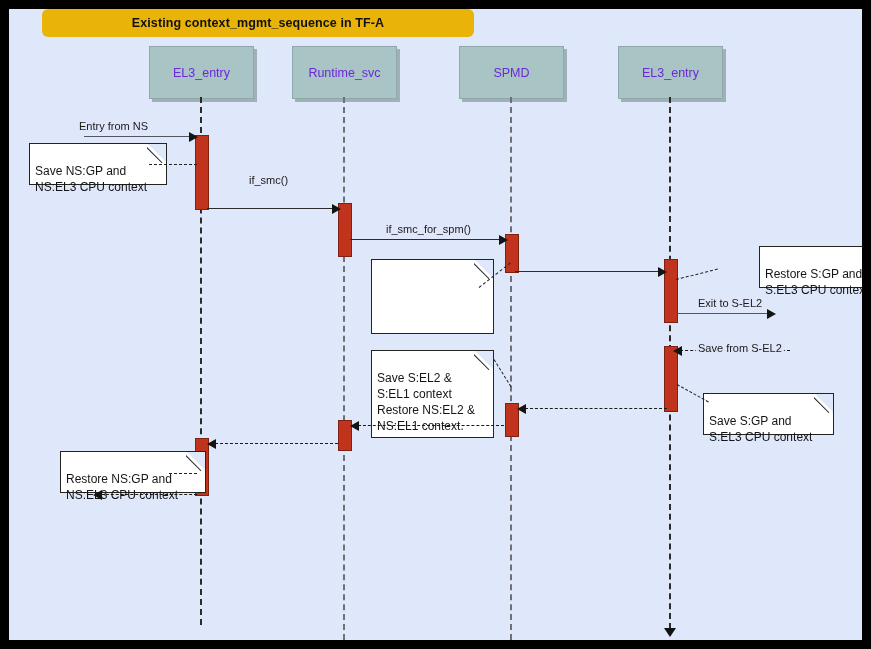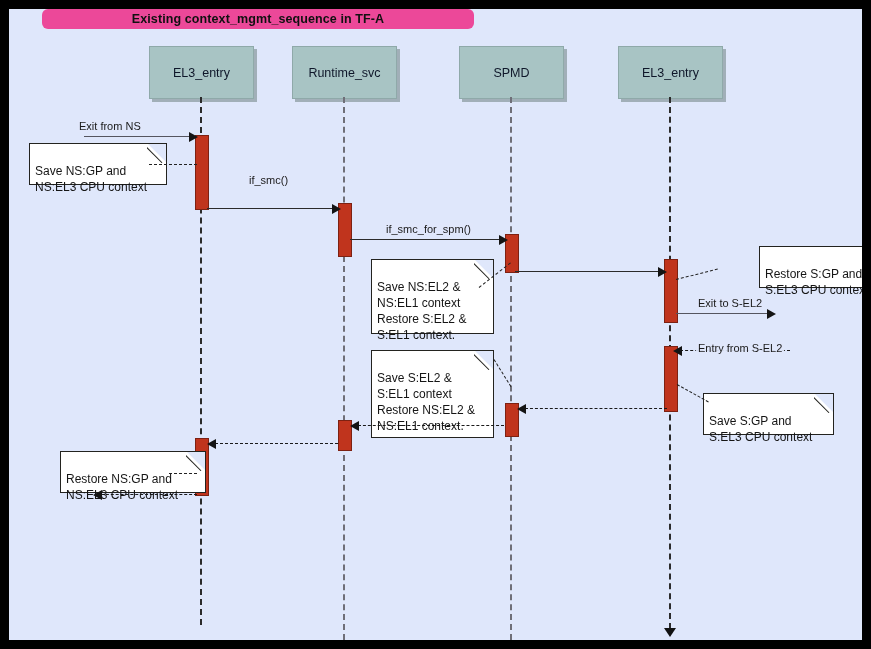--- a/index.html
+++ b/index.html
@@ -23,22 +23,22 @@
     background: #dfe7fb;
     overflow: hidden;
   }
   .abs { position: absolute; }
 
   
   #title-banner {
     left: 33px;
     top: 0px;
     width: 432px;
-    height: 20px;
-    background: #ec4899;
+    height: 28px;
+    background: #eab308;
     border-radius: 6px;
     display: flex;
     align-items: center;
     justify-content: center;
     color: #111111;
     font-size: 12.5px;
     font-weight: bold;
     letter-spacing: 0.1px;
   }
 
@@ -46,21 +46,21 @@
   .participant {
     width: 103px;
     height: 51px;
     background: #a8c4c4;
     border: 1px solid #8fa9a9;
     box-shadow: 3px 3px 0 rgba(110,130,130,0.55);
     display: flex;
     align-items: center;
     justify-content: center;
     font-size: 12.5px;
-    color: #0f172a;
+    color: #6d28d9;
   }
 
   
   .lifeline {
     width: 0;
     border-left: 2px dashed #2b2b2b;
   }
   .lifeline.grey { border-left-color: #6f6f78; }
 
   .lifeline-arrow {
@@ -185,43 +185,39 @@
   <div class="activation abs" style="left:329px; top:194px; height:52px;"></div>
   <div class="activation abs" style="left:496px; top:225px; height:37px;"></div>
   <div class="activation abs" style="left:655px; top:250px; height:62px;"></div>
   <div class="activation abs" style="left:655px; top:337px; height:64px;"></div>
   <div class="activation abs" style="left:496px; top:394px; height:32px;"></div>
   <div class="activation abs" style="left:329px; top:411px; height:29px;"></div>
   <div class="activation abs" style="left:186px; top:429px; height:56px;"></div>
 
   <div class="msg-line grey abs" style="left:75px; top:127px; width:107px;"></div>
   <div class="arrow-right abs" style="left:180px; top:123px;"></div>
-  <div class="msg-label abs" style="left:68px; top:111px;">Exit from NS</div>
+  <div class="msg-label abs" style="left:68px; top:111px;">Entry from NS</div>
 
   <div class="note abs" style="left:20px; top:134px; width:138px; height:42px;">
     <span class="note-text">Save NS:GP and
 NS:EL3 CPU context</span>
     <span class="note-fold"></span>
     <span class="note-fold-edge"></span>
   </div>
   <div class="note-link abs" style="left:140px; top:155px; width:48px;"></div>
 
   <div class="msg-line abs" style="left:198px; top:199px; width:127px;"></div>
   <div class="arrow-right abs" style="left:323px; top:195px;"></div>
   <div class="msg-label abs" style="left:238px; top:165px;">if_smc()</div>
 
   <div class="msg-line abs" style="left:341px; top:230px; width:151px;"></div>
   <div class="arrow-right abs" style="left:490px; top:226px;"></div>
   <div class="msg-label abs" style="left:375px; top:214px;">if_smc_for_spm()</div>
 
   <div class="note abs" style="left:362px; top:250px; width:123px; height:75px;">
-    <span class="note-text">Save NS:EL2 &amp;
-NS:EL1 context
-Restore S:EL2 &amp;
-S:EL1 context.</span>
     <span class="note-fold"></span>
     <span class="note-fold-edge"></span>
   </div>
   <div class="note-link abs" style="left:470px; top:278px; width:40px; transform:rotate(-38deg);"></div>
 
   <div class="msg-line abs" style="left:506px; top:262px; width:146px;"></div>
   <div class="arrow-right abs" style="left:649px; top:258px;"></div>
 
   <div class="note abs" style="left:706px; top:237px; width:130px; height:42px;margin-left:44px;">
     <span class="note-text">Restore S:GP and
@@ -230,21 +226,21 @@
     <span class="note-fold-edge"></span>
   </div>
   <div class="note-link abs" style="left:667px; top:270px; width:43px; transform:rotate(-14deg);"></div>
 
   <div class="msg-line grey abs" style="left:667px; top:304px; width:95px;"></div>
   <div class="arrow-right abs" style="left:758px; top:300px;"></div>
   <div class="msg-label abs" style="left:687px; top:288px;">Exit to S-EL2</div>
 
   <div class="msg-line dashed abs" style="left:671px; top:341px; width:110px;"></div>
   <div class="arrow-left abs" style="left:664px; top:337px;"></div>
-  <div class="msg-label abs" style="left:687px; top:333px;">Entry from S-EL2</div>
+  <div class="msg-label abs" style="left:687px; top:333px;">Save from S-EL2</div>
 
   <div class="note abs" style="left:694px; top:384px; width:131px; height:42px;">
     <span class="note-text">Save S:GP and
 S:EL3 CPU context</span>
     <span class="note-fold"></span>
     <span class="note-fold-edge"></span>
   </div>
   <div class="note-link abs" style="left:668px; top:375px; width:36px; transform:rotate(29deg);"></div>
 
   <div class="msg-line dashed abs" style="left:516px; top:399px; width:142px;"></div>

